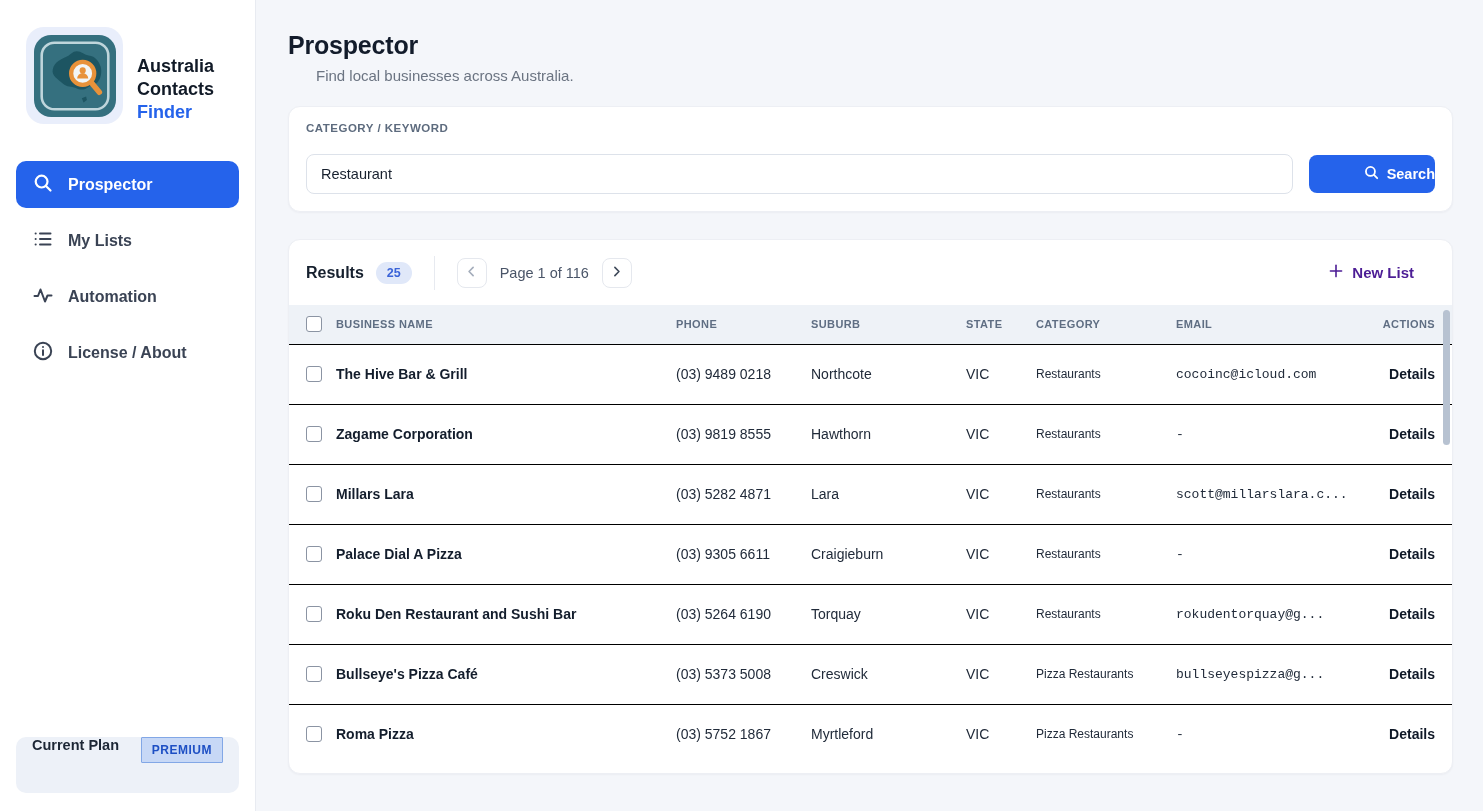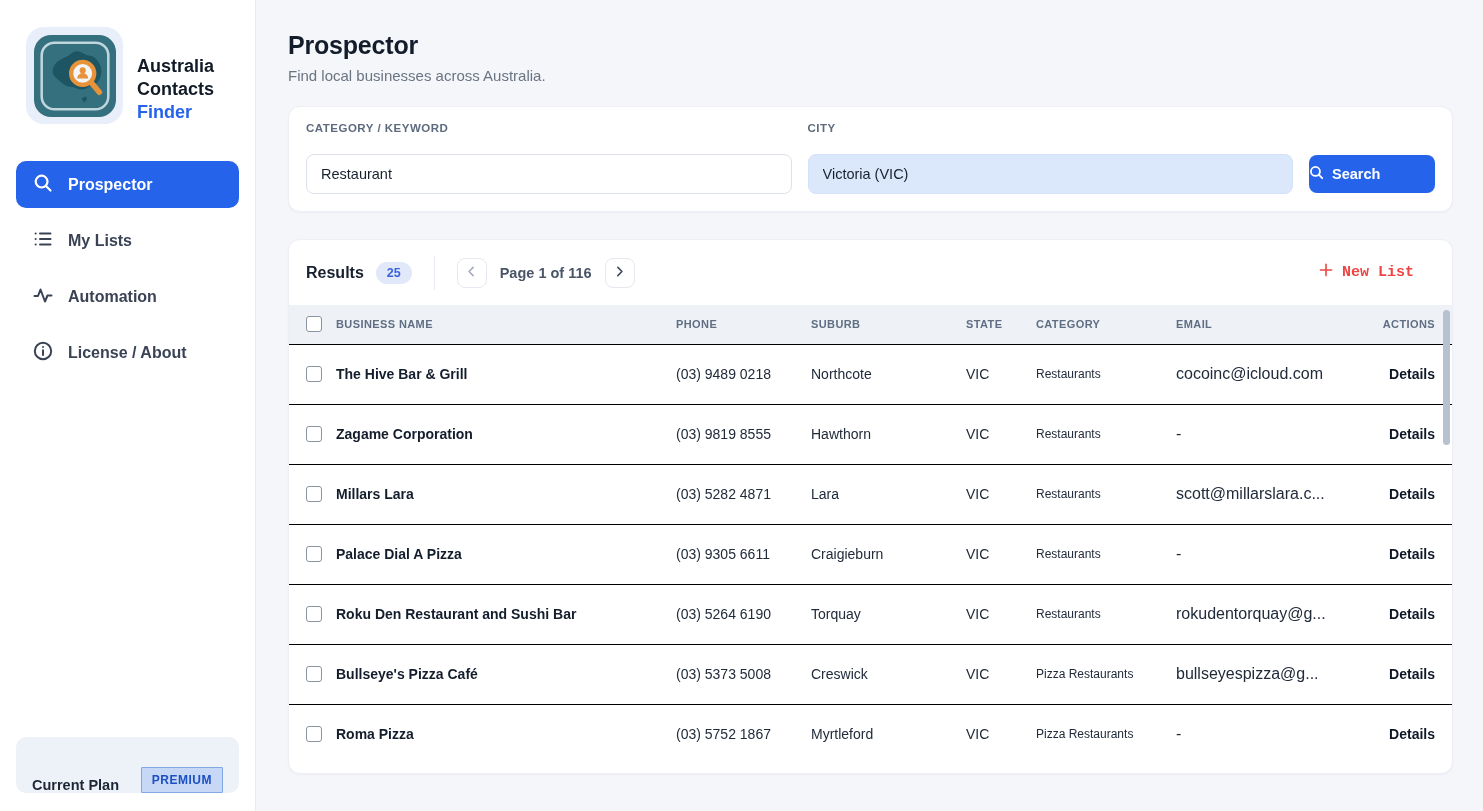--- a/index.html
+++ b/index.html
@@ -13,62 +13,62 @@
   .logo-row { display:flex; align-items:flex-end; gap:14px; padding:27px 12px 0 26px; }
   .logo-wrap { width:97px; height:97px; background:#e9eefb; border-radius:18px; display:flex; align-items:center; justify-content:center; flex-shrink:0; }
   .brand-text { font-size:18px; font-weight:700; line-height:23px; color:#111a27; }
   .brand-text .accent { color:#2563eb; }
 
   .nav { margin-top:37px; padding:0 16px; display:flex; flex-direction:column; gap:9px; }
   .nav-item { height:47px; border-radius:10px; display:flex; align-items:center; gap:15px; padding:0 17px; font-size:16px; font-weight:600; color:#3a4354; cursor:pointer; }
   .nav-item svg { flex-shrink:0; }
   .nav-item.active { background:#2563eb; color:#ffffff; }
 
-  .plan-box { position:absolute; left:16px; right:16px; bottom:18px; height:56px; background:#edf1f8; border-radius:10px; display:flex; align-items:flex-end; justify-content:space-between; padding:0 16px; }
+  .plan-box { position:absolute; left:16px; right:16px; bottom:18px; height:56px; background:#edf1f8; border-radius:10px; display:flex; align-items:flex-start; justify-content:space-between; padding:0 16px; }
   .plan-label { font-size:14.5px; font-weight:700; color:#1c2635; }
   .plan-badge { background:#c7d8f6; border:1px solid #82a7e6; color:#1d4fc4; font-size:12px; font-weight:800; letter-spacing:0.5px; padding:5px 10px; border-radius:1px; }
 
   
   .main { flex:1; padding:31px 32px 0 32px; position:relative; }
   .page-title { font-size:25px; font-weight:700; color:#131c2b; letter-spacing:-0.2px; }
-  .page-subtitle { margin-top:7px; font-size:15px; color:#6b7482; }
+  .page-subtitle { margin-top:7px; font-size:15px; color:#6b7482;margin-left:28px; }
 
   .card { background:#ffffff; border:1px solid #edeff4; border-radius:12px; box-shadow:0 1px 2px rgba(16,24,40,0.04); }
 
   
   .search-card { margin-top:22px; padding:15px 17px 17px; display:flex; gap:16px; align-items:flex-end; }
   .field { flex:1; display:flex; flex-direction:column; gap:9px;justify-content:center; }
   .field-label { font-size:11.5px; font-weight:700; letter-spacing:0.5px; color:#5d6b7e; }
   .field input { height:40px; border-radius:8px; font-size:14.5px; padding:0 14px; color:#17202e; outline:none; font-family:"Liberation Sans", sans-serif; width:100%;margin-top:11px; }
   .input-keyword { background:#ffffff; border:1px solid #dde2ea; }
   .input-city { background:#dbe8fb; border:1px solid #d3e2f9; }
-  .search-btn { width:126px; height:38px; margin-bottom:1px; flex-shrink:0; background:#2563eb; color:#ffffff; border:none; border-radius:8px; font-size:14.5px; font-weight:700; display:flex; align-items:center; justify-content:flex-start; gap:8px; cursor:pointer; font-family:"Liberation Sans", sans-serif; }
+  .search-btn { width:126px; height:38px; margin-bottom:1px; flex-shrink:0; background:#2563eb; color:#ffffff; border:none; border-radius:8px; font-size:14.5px; font-weight:700; display:flex; align-items:center; justify-content:flex-end; gap:8px; cursor:pointer; font-family:"Liberation Sans", sans-serif; }
 
   
   .results-card { margin-top:27px; height:535px; position:relative; overflow:hidden; }
   .toolbar { height:65px; display:flex; align-items:center; padding:0 17px; }
   .results-title { font-size:16px; font-weight:700; color:#16202e; }
   .count-badge { margin-left:12px; background:#e0e8f9; color:#3a63d8; font-size:12.5px; font-weight:700; padding:4px 11px; border-radius:999px; }
   .v-divider { width:1px; height:34px; background:#e7eaf0; margin:0 22px; }
   .page-btn { width:30px; height:30px; border-radius:8px; border:1px solid #e5e8ee; background:#ffffff; display:flex; align-items:center; justify-content:center; cursor:pointer; }
   .page-btn.prev { color:#a4adbb; }
   .page-btn.next { color:#3f4a5a; }
-  .page-label { margin:0 13px; font-size:14.5px; font-weight:700; color:#4a5568; }
+  .page-label { margin:0 13px; font-size:14.5px; font-weight:400; color:#4a5568; }
   .toolbar-spacer { flex:1; }
-  .new-list-btn { display:flex; align-items:center; gap:8px; background:none; border:none; font-size:15px; font-weight:600; color:#ef4444; cursor:pointer; margin-right:21px; font-family:Liberation Mono, monospace; }
+  .new-list-btn { display:flex; align-items:center; gap:8px; background:none; border:none; font-size:15px; font-weight:600; color:#4c1d95; cursor:pointer; margin-right:21px; font-family:Liberation Sans, sans-serif; }
   .save-btn { display:flex; align-items:center; gap:9px; height:42px; padding:0 16px; border:1px solid #e7eaef; border-radius:10px; background:#ffffff; font-size:14.5px; font-weight:600; color:#a8b0bd; cursor:default; font-family:"Liberation Sans", sans-serif; }
 
   table { width:100%; border-collapse:collapse; table-layout:fixed; }
   thead th { background:#eef2f7; height:39px; font-size:11px; font-weight:700; letter-spacing:0.4px; color:#5f6e83; text-align:left; padding:0; }
   th.col-select, td.col-select { padding-left:17px; }
   th.col-actions, td.col-actions { text-align:right; padding-right:17px; }
   tbody td { height:60px; border-top:1px solid #000000; font-size:14px; color:#212b3a; padding:0; }
   td.cell-name { font-weight:700; color:#131d2c; }
   td.cell-category { font-size:12px; }
-  td.cell-email { font-size:16px; }
+  td.cell-email { font-size:13px;font-family:Liberation Mono, monospace; }
   .details-link { font-weight:700; color:#0f1827; cursor:pointer; }
   input[type="checkbox"].row-check { appearance:none; -webkit-appearance:none; width:16px; height:16px; border:1.5px solid #8b94a3; border-radius:3px; background:#ffffff; cursor:pointer; display:block; }
 
   .scroll-thumb { position:absolute; right:2px; top:70px; width:7px; height:135px; border-radius:4px; background:#b7c2d1; }
 </style>
 </head>
 <body>
 
 <div class="app">
 
@@ -143,24 +143,20 @@
   </aside>
 
   <main class="main">
     <div class="page-title">Prospector</div>
     <div class="page-subtitle">Find local businesses across Australia.</div>
 
     <div class="card search-card">
       <div class="field">
         <label class="field-label">CATEGORY / KEYWORD</label>
         <input class="input-keyword" type="text" value="Restaurant" style="">
-      </div>
-      <div class="field">
-        <label class="field-label">CITY</label>
-        <input class="input-city" type="text" value="Victoria (VIC)" style="">
       </div>
       <button class="search-btn">
         <span>
           <svg width="15" height="15" viewBox="0 0 20 20" fill="none" stroke="#ffffff" stroke-width="2.4" stroke-linecap="round">
             <circle cx="8.6" cy="8.6" r="6"></circle>
               <line x1="13.3" y1="13.3" x2="17.6" y2="17.6"></line>
           </svg>
         </span>
         <span>Search</span>
       </button>

